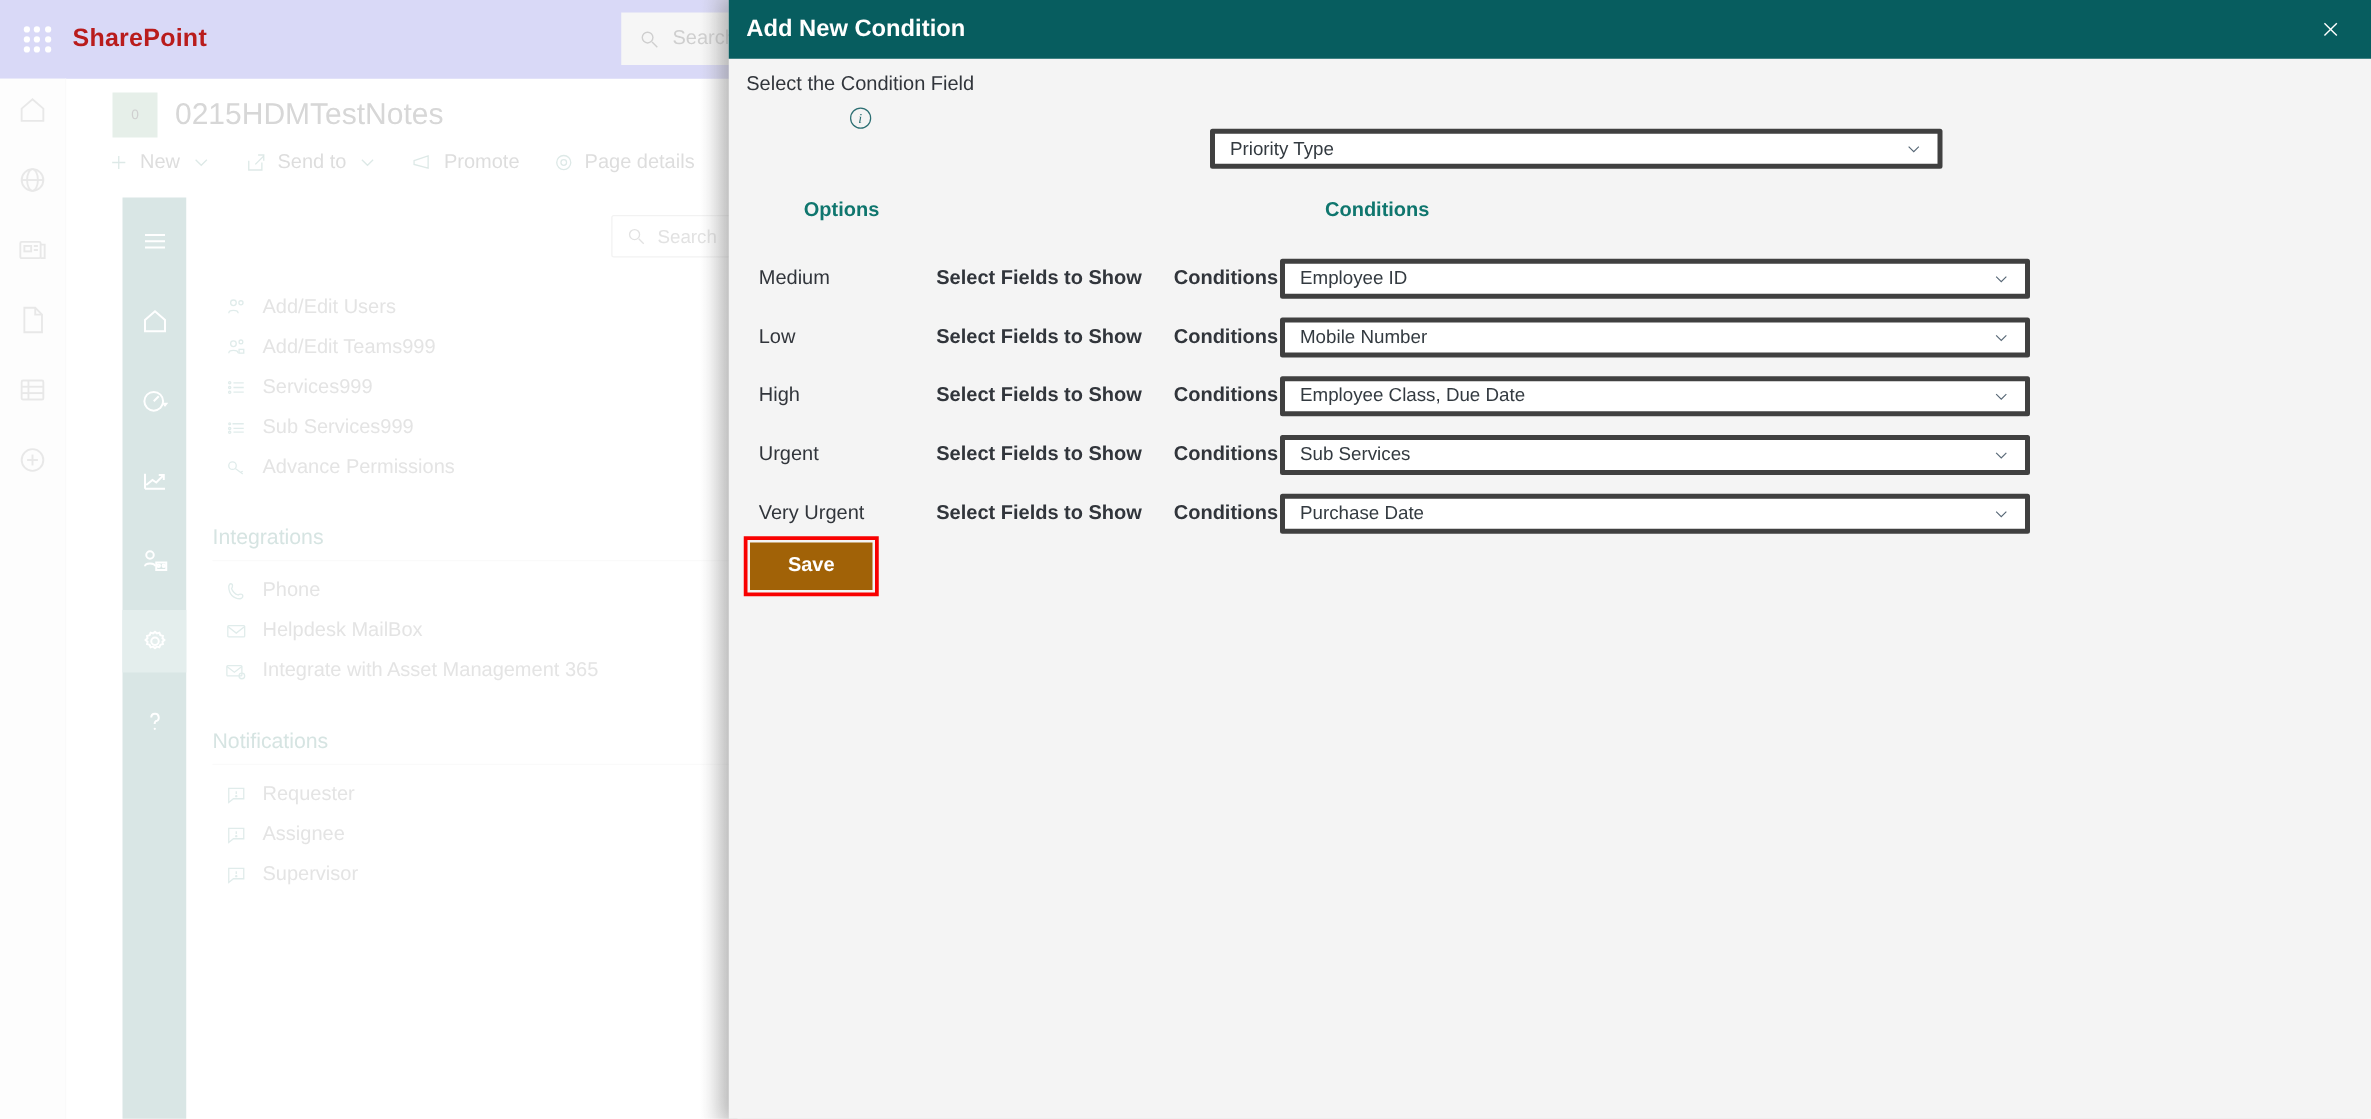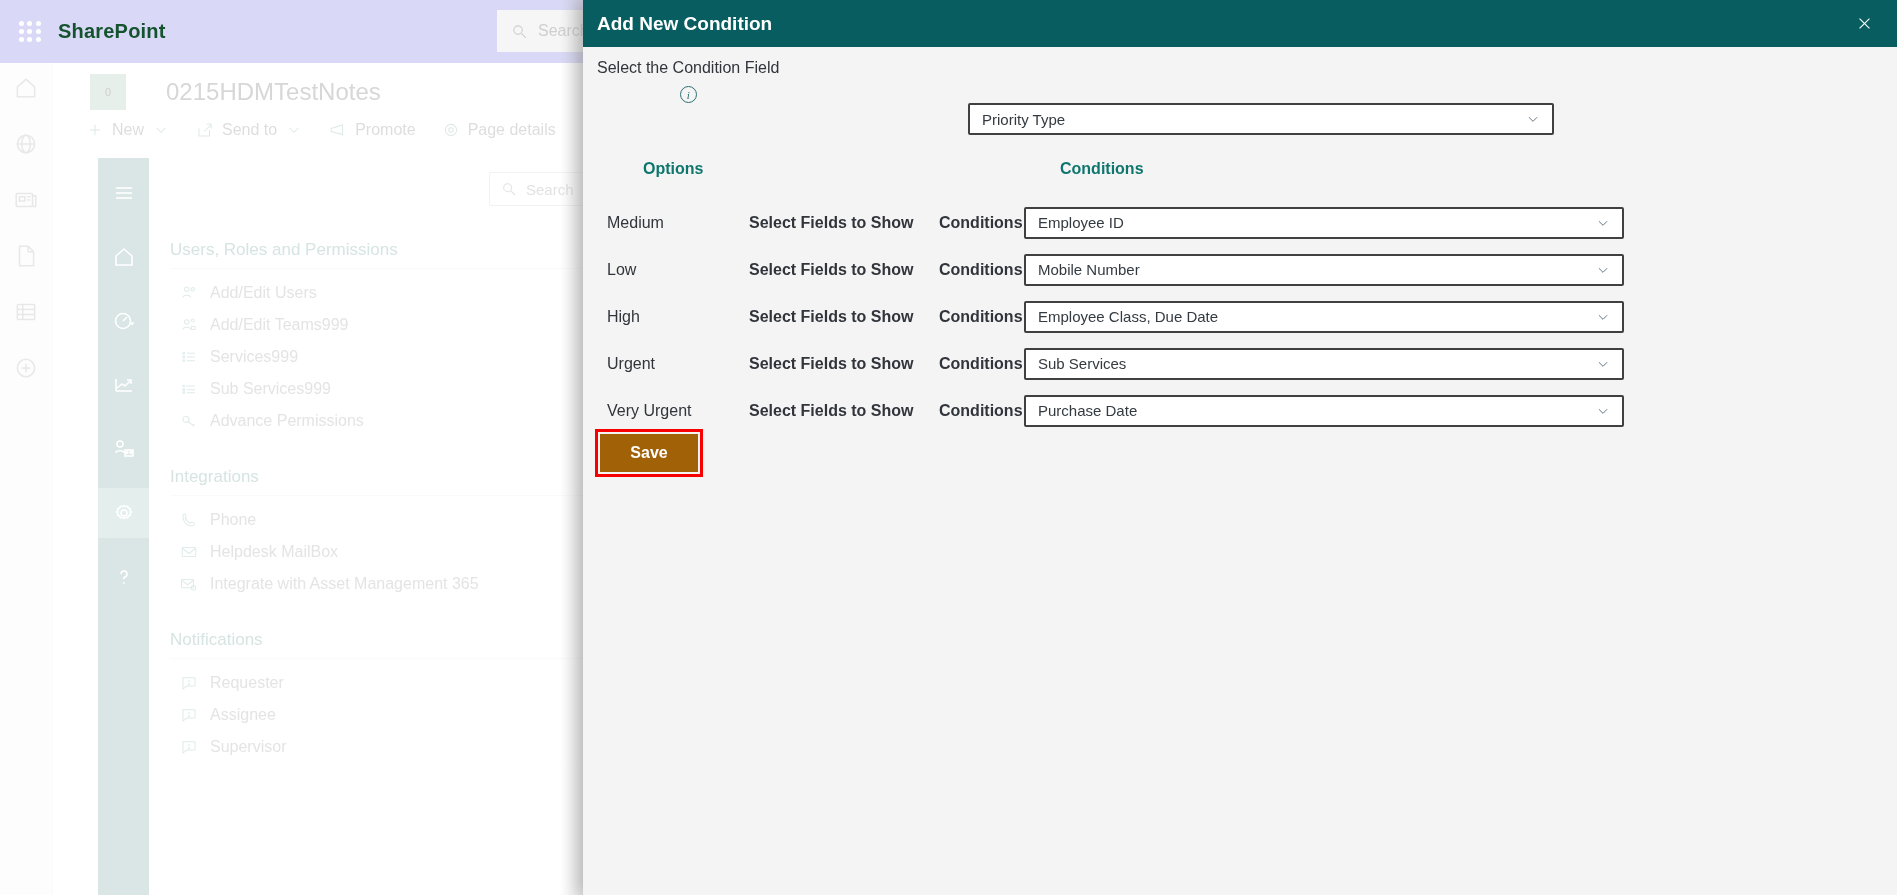--- a/index.html
+++ b/index.html
@@ -23,21 +23,21 @@
     background: #d9d9f7;
     display: flex; align-items: center;
   }
   .waffle {
     width: 28px; height: 28px; margin-left: 16px; margin-right: 14px;
     display: grid; grid-template-columns: repeat(3, 1fr); grid-template-rows: repeat(3, 1fr);
     gap: 3px; padding: 3px;
   }
   .waffle i { background: #ffffff; border-radius: 50%; display:block; width:5px; height:5px; }
   .sp-brand {
-    color: #14532d; font-size: 20px; font-weight: bold; letter-spacing: .2px;
+    color: #b91c1c; font-size: 20px; font-weight: bold; letter-spacing: .2px;
   }
   .sp-search {
     position: absolute; left: 497px; top: 10px; width: 430px; height: 42px;
     background: #f6f6f6; display: flex; align-items: center; padding: 0 14px;
     color: #cfcfcf; font-size: 16px; gap: 10px;
   }
 
   
   .sp-rail {
     position: absolute; left: 0; top: 63px; width: 53px; bottom: 0;
@@ -52,21 +52,21 @@
 
   
   .pg-head {
     position: absolute; left: 90px; top: 63px; width: 1035px; height: 58px;
     display: flex; align-items: center; gap: 14px; padding-left: 0;
   }
   .pg-thumb {
     width: 36px; height: 36px; background: #e6efe9; color: #cfcfcf;
     display: flex; align-items: center; justify-content: center; font-size: 11px;
   }
-  .pg-title { color: #d7d7d7; font-size: 24px; margin-left: 26px; }
+  .pg-title { color: #d7d7d7; font-size: 24px; }
 
   .pg-toolbar {
     position: absolute; left: 86px; top: 108px; width: 1040px; height: 44px;
     display: flex; align-items: center; gap: 26px; color: #dcdcdc; font-size: 16px;
   }
   .tb-item { display: flex; align-items: center; gap: 8px; opacity: .95; }
   .tb-item svg { width: 18px; height: 18px; stroke: #dce8e6; fill: none; stroke-width: 1.4; }
   .chev-sm { width: 12px; height: 12px; }
 
   
@@ -136,21 +136,21 @@
   }
   .field-label {
     font-size: 16px; color: #31353b; display: flex; align-items: center; gap: 9px; flex-direction: column;
   }
   .info-ico {
     width: 17px; height: 17px; border: 1.3px solid #2b6e72; border-radius: 50%;
     color: #2b6e72; font-size: 11px; display: flex; align-items: center; justify-content: center;
     font-style: italic; font-family: "Liberation Serif", serif;
   }
   .select-box {
-    height: 32px; background: #ffffff; border: 2px solid #404040; border-radius: 2px;
+    height: 32px; background: #ffffff; border: 4px solid #404040; border-radius: 2px;
     display: flex; align-items: center; justify-content: space-between;
     padding: 0 12px; font-size: 15px; color: #333a40; cursor: pointer;
   }
   .chev { width: 14px; height: 14px; stroke: #5a6a78; fill: none; stroke-width: 1.6; }
 
   #cond-field-select { position: absolute; left: 385px; top: 56px; width: 586px; }
 
   .grid-head {
     display: flex; position: absolute; top: 113px; left: 0; width: 100%;
     font-size: 16px; font-weight: bold; color: #0f766e; margin-left: 36px;
@@ -355,21 +355,20 @@
   <div class="content-search">
     <svg viewBox="0 0 24 24" style="width:16px;height:16px;stroke:#e2e2e2;fill:none;stroke-width:1.6">
       <circle cx="10" cy="10" r="6"></circle>
         <line x1="15" y1="15" x2="21" y2="21"></line>
     </svg>
     <span>Search</span>
   </div>
 
   <div class="settings-list">
 
-    <div class="sl-group-title">Users, Roles and Permissions</div>
     <div class="sl-item">
       <svg viewBox="0 0 24 24">
           <circle cx="9" cy="7" r="3"></circle>
           <path d="M4 18 c0-4 10-4 10 0"></path>
           <circle cx="17" cy="7" r="2.2"></circle>
         </svg>
       <span>Add/Edit Users</span>
     </div>
     <div class="sl-item">
       <svg viewBox="0 0 24 24">

